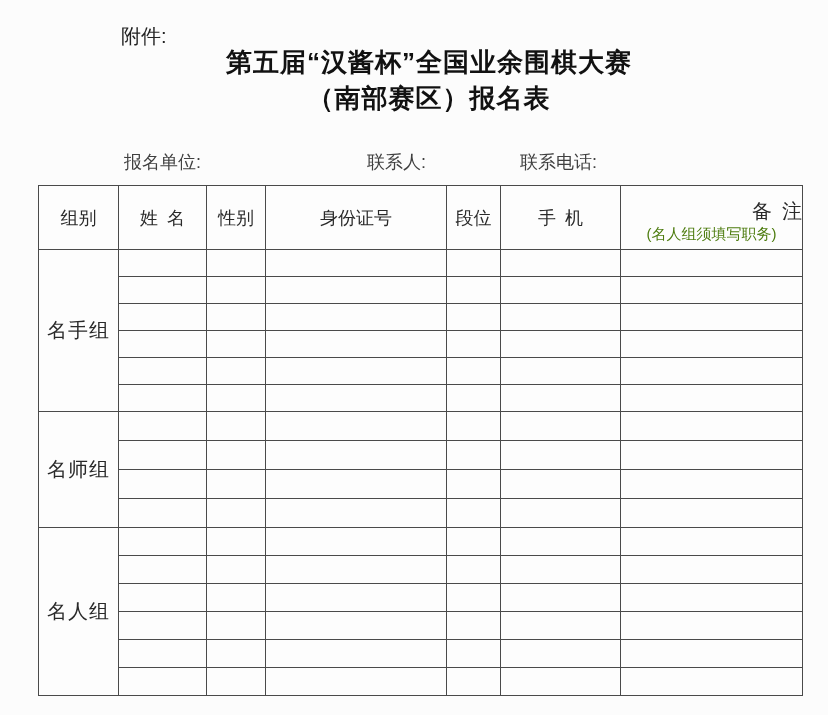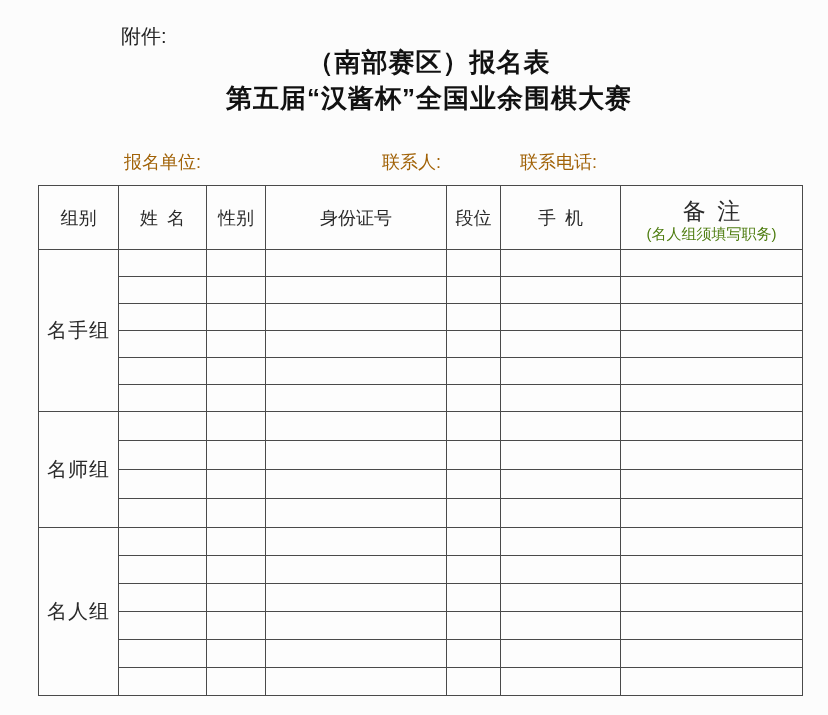--- a/index.html
+++ b/index.html
@@ -34,25 +34,25 @@
     color: #111;
     letter-spacing: 1px;
   }
   .form-line {
     position: absolute;
     top: 150px;
     left: 0;
     width: 100%;
     height: 26px;
     font-size: 18px;
-    color: #a16207;
+    color: #404040;
   }
   .form-line span { position: absolute; white-space: nowrap; }
   .f-unit    { left: 124px; }
-  .f-contact { left: 382px; }
+  .f-contact { left: 367px; }
   .f-phone   { left: 520px; }
 
   table.reg-table {
     position: absolute;
     left: 38px;
     top: 185px;
     width: 764px;
     border-collapse: collapse;
     table-layout: fixed;
     background: #fdfdfd;
@@ -62,42 +62,42 @@
     padding: 0;
     text-align: center;
     vertical-align: middle;
     font-weight: normal;
   }
   .reg-table thead th {
     height: 64px;
     font-size: 18px;
     color: #2a2a2a;
   }
-  .remark-th .remark-title { line-height: 22px; margin-top: 8px; font-size: 23px; }
+  .remark-th .remark-title { line-height: 22px; margin-top: 8px; font-size: 20px; text-align: right; }
   .remark-th .remark-note  { line-height: 20px; font-size: 15px; margin-top: 2px; color: #4d7c0f; }
   .group-cell {
     font-size: 20px;
     color: #2a2a2a;
     letter-spacing: 1px;
   }
   .entry-cell { background: transparent; }
   tr.grp-0 td { height: 27px; }
   tr.grp-1 td { height: 29px; }
   tr.grp-2 td { height: 28px; margin-left: 24px; }
 </style>
 </head>
 <body>
 
 <div class="page">
 
   <div class="attachment">附件:</div>
 
   <div class="title-block">
+    <div>第五届“汉酱杯”全国业余围棋大赛</div>
     <div>（南部赛区）报名表</div>
-    <div>第五届“汉酱杯”全国业余围棋大赛</div>
   </div>
 
   <div class="form-line">
     <span class="f-unit">报名单位:</span>
     <span class="f-contact">联系人:</span>
     <span class="f-phone">联系电话:</span>
   </div>
 
   <table class="reg-table">
     <colgroup>

